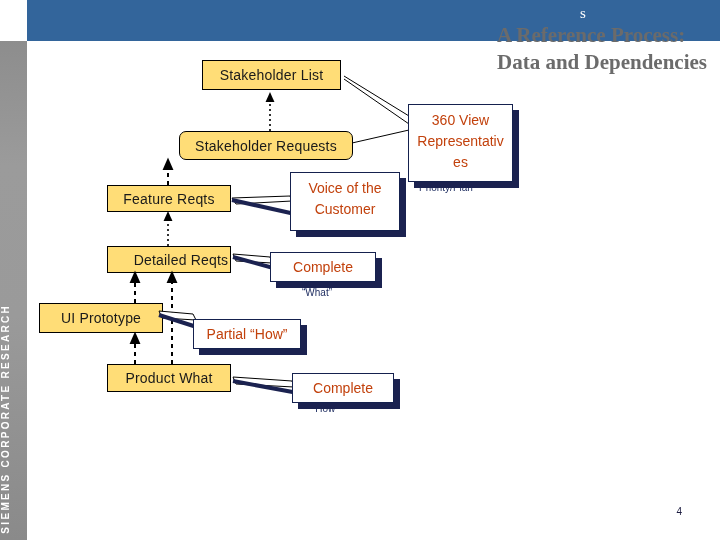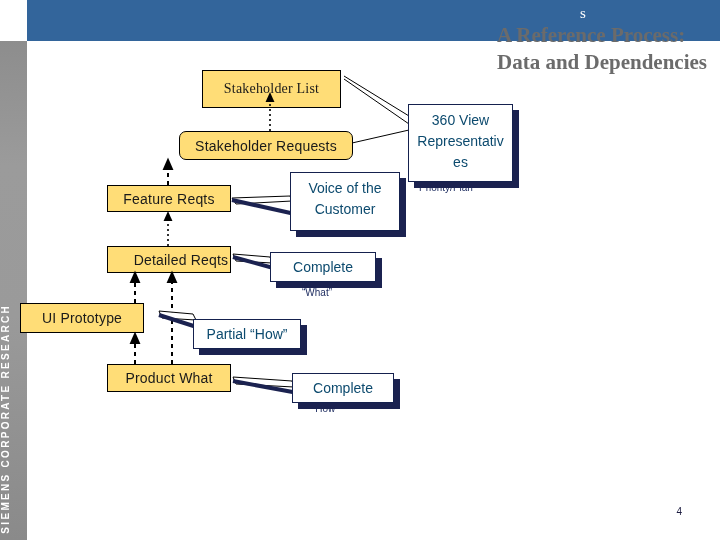--- a/index.html
+++ b/index.html
@@ -105,21 +105,21 @@
     box-sizing: border-box;
     white-space: nowrap;
     letter-spacing: 0.2px;
   }
 
   
   .callout {
     position: absolute;
     background: #ffffff;
     border: 1px solid #15214e;
-    color: #0c4a6e;
+    color: #c2410c;
     font-size: 14px;
     font-family: "Liberation Sans", sans-serif;
     display: flex;
     align-items: center;
     justify-content: center;
     text-align: center;
     box-sizing: border-box;
     box-shadow: 6px 6px 0 0 #1b2250;
     z-index: 4;
   }
@@ -192,37 +192,37 @@
     <path d="M270,257 L233,254 L236,261 L272,263 z" fill="#ffffff" stroke="#000" stroke-width="1"></path>
     <path d="M233,257 L277,269" stroke="#1b2250" stroke-width="4" fill="none"></path>
 
     <path d="M193,314 L159,311 L162,318 L196,320 z" fill="#ffffff" stroke="#000" stroke-width="1"></path>
     <path d="M159,315 L203,329" stroke="#1b2250" stroke-width="4" fill="none"></path>
 
     <path d="M292,381 L233,377 L236,384 L294,387 z" fill="#ffffff" stroke="#000" stroke-width="1"></path>
     <path d="M233,381 L298,393" stroke="#1b2250" stroke-width="4" fill="none"></path>
   </svg>
 
-  <div class="ybox" style="left:202px; top:70px; width:139px; height:38px;font-family:Liberation Serif, serif;">
+  <div class="ybox" style="left:202px; top:60px; width:139px; height:30px;">
     <span>Stakeholder List</span>
   </div>
 
   <div class="ybox" style="left:179px; top:131px; width:174px; height:29px;border-radius:7px;">
     <span>Stakeholder Requests</span>
   </div>
 
   <div class="ybox" style="left:107px; top:185px; width:124px; height:27px;">
     <span>Feature Reqts</span>
   </div>
 
   <div class="ybox" style="left:107px; top:246px; width:124px; height:27px;padding-left:24px;">
     <span>Detailed Reqts</span>
   </div>
 
-  <div class="ybox" style="left:20px; top:303px; width:124px; height:30px;">
+  <div class="ybox" style="left:39px; top:303px; width:124px; height:30px;">
     <span>UI Prototype</span>
   </div>
 
   <div class="ybox" style="left:107px; top:364px; width:124px; height:28px;">
     <span>Product What</span>
   </div>
 
   <div class="callout multiline" style="left:408px; top:104px; width:105px; height:78px;">
     <div>360 View</div>
     <div>Representativ</div>

